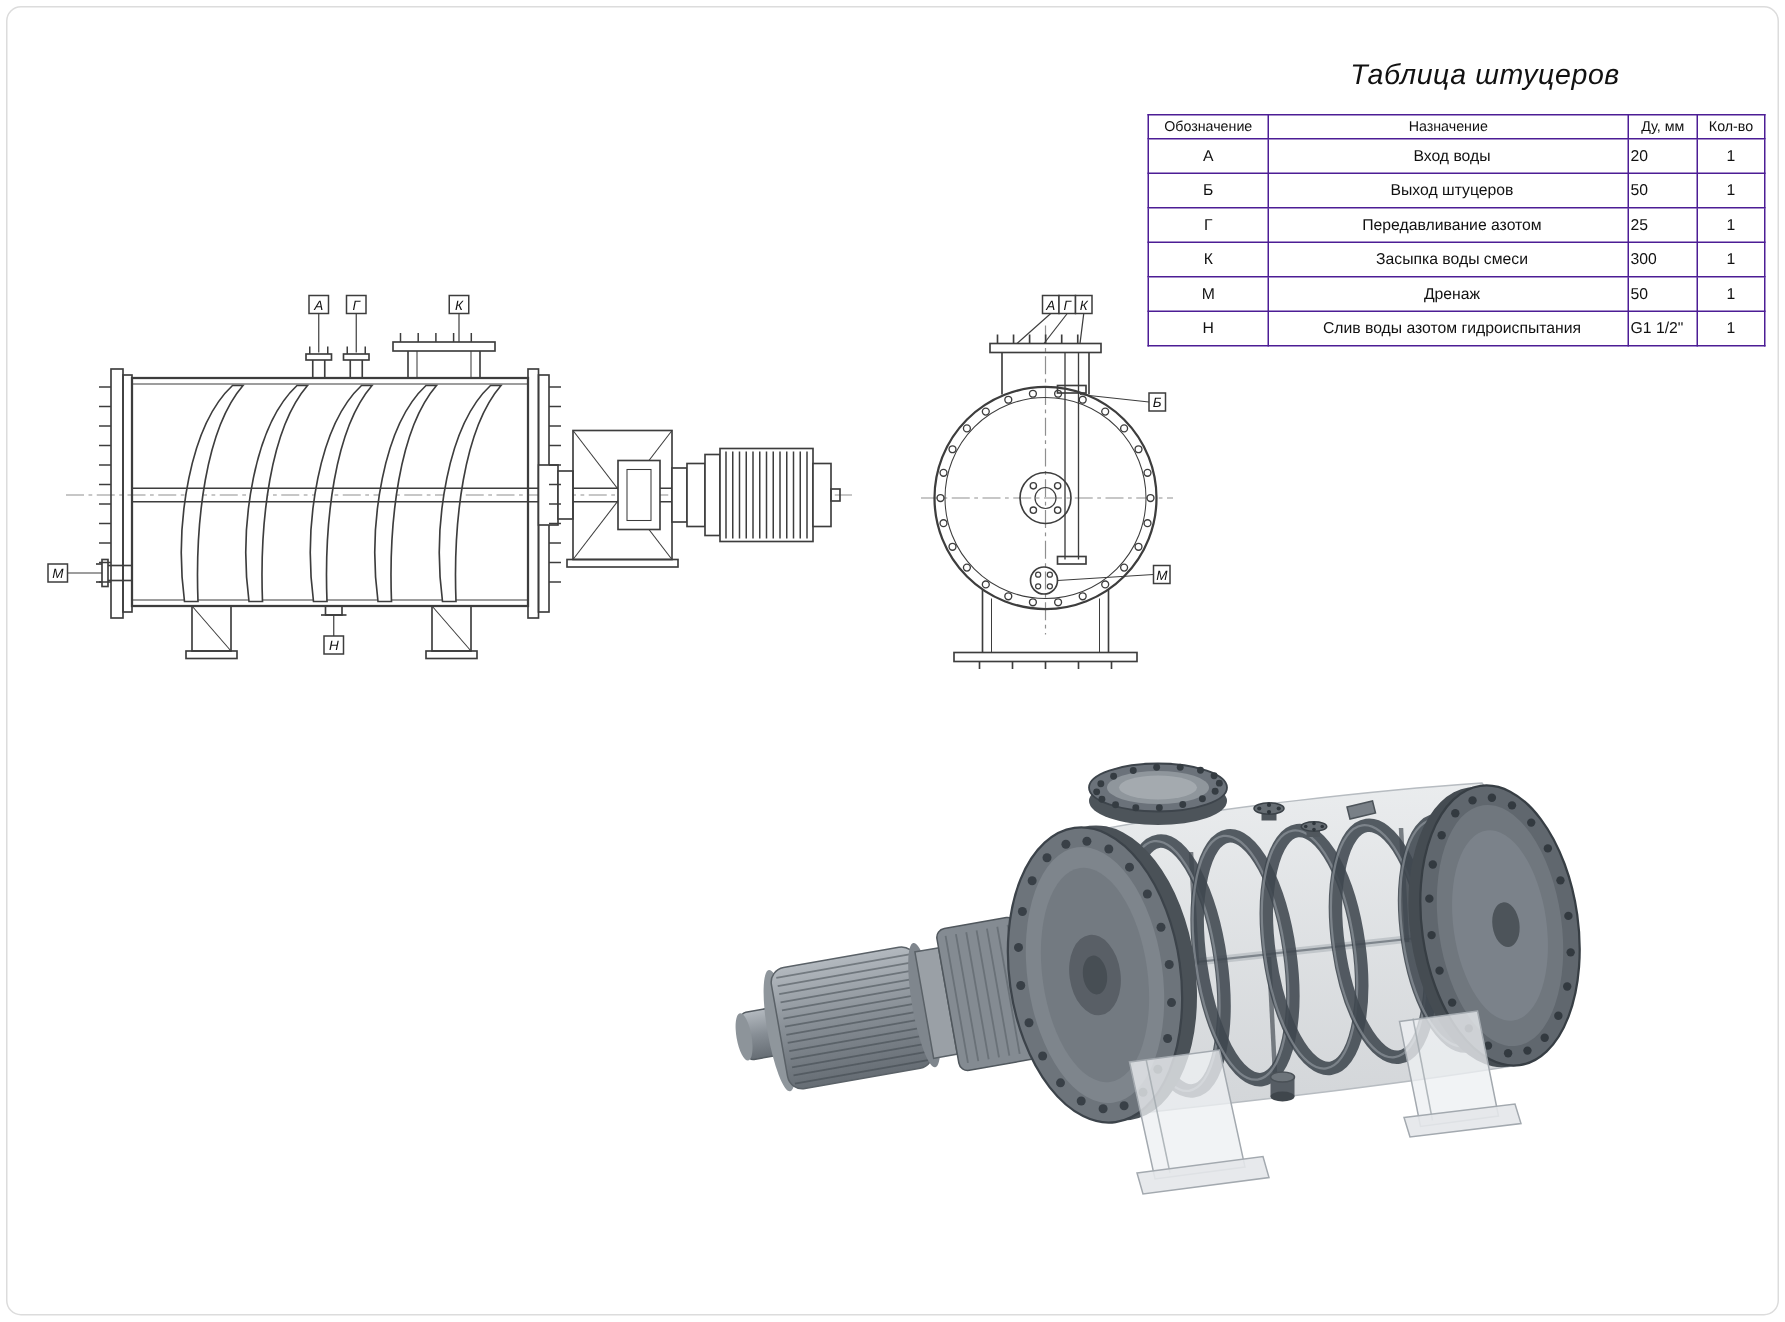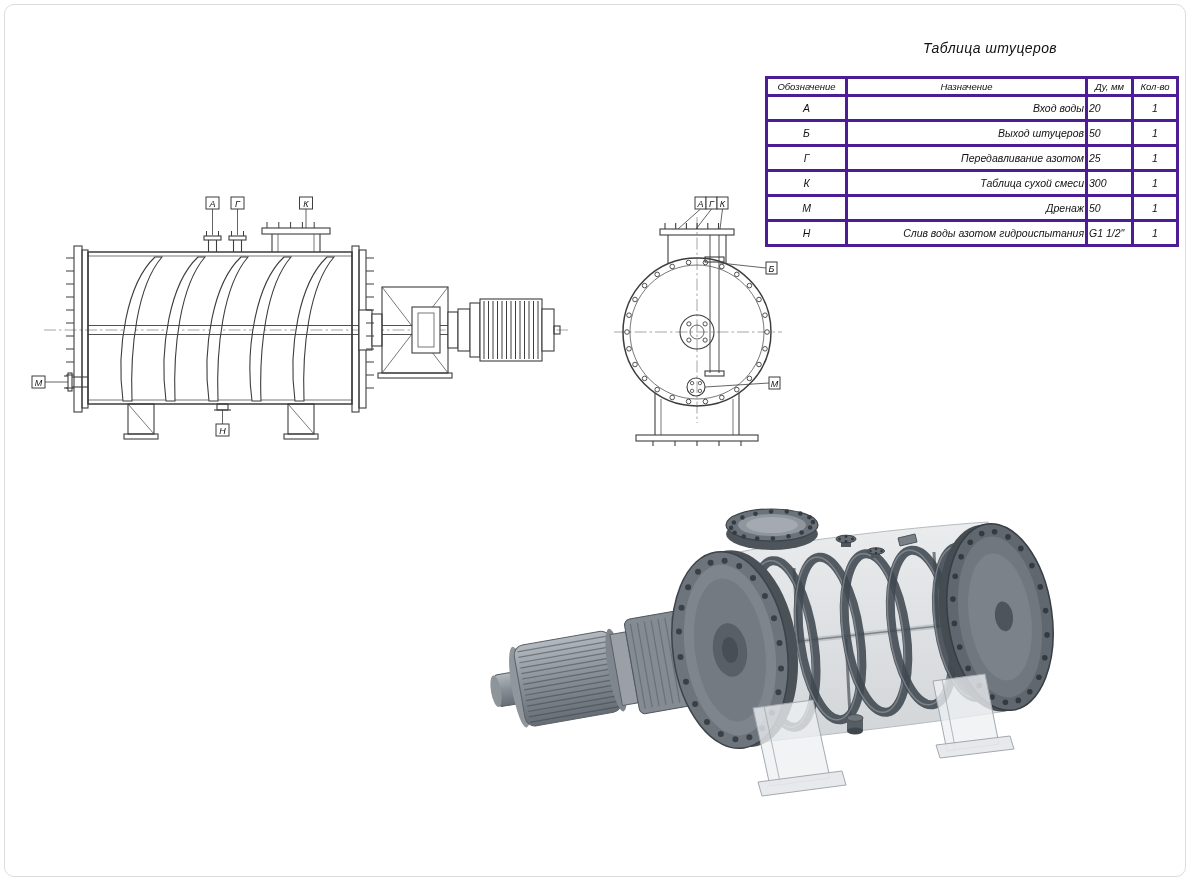--- a/index.html
+++ b/index.html
@@ -1,29 +1,29 @@
 <!DOCTYPE html>
 <html><head>
 <meta charset="utf-8">
 <style>
   html,body{margin:0;padding:0;background:#fff;}
   .page{position:relative;width:1190px;height:881px;background:#ffffff;
         font-family:"Liberation Sans",sans-serif;overflow:hidden;}
   .sheet-frame{position:absolute;inset:4px;border:1.5px solid #dcdcdc;border-radius:10px;}
 
   .table-title{position:absolute;left:858px;top:40px;width:264px;text-align:center;
-               font-style:italic;font-size:14px;letter-spacing:.4px;color:#111;}
+               font-style:italic;font-size:19px;letter-spacing:.4px;color:#111;}
 
   table.nozzle{position:absolute;left:765px;top:76px;border-collapse:collapse;table-layout:fixed;}
-  table.nozzle th,table.nozzle td{border:3px solid #4c1d95;font-style:italic;color:#111;
+  table.nozzle th,table.nozzle td{border:1px solid #4c1d95;color:#111;
                overflow:hidden;white-space:nowrap;}
   table.nozzle th{font-weight:normal;font-size:9.5px;height:15px;text-align:center;padding:0 2px;}
   table.nozzle td{font-size:10.5px;height:20px;}
   td.c-mark{text-align:center;}
-  td.c-purpose{text-align:right;padding-left:6px;}
+  td.c-purpose{text-align:center;padding-left:6px;}
   td.c-dn{text-align:left;padding-right:5px;}
   td.c-qty{text-align:center;}
 
   svg{position:absolute;overflow:visible;}
   #side-view{left:28px;top:183px;}
   #end-view{left:608px;top:183px;}
   #iso-view{left:468px;top:476px;}
 
   .cl{stroke:#8f8f8f;stroke-width:.8;stroke-dasharray:12 3 2.5 3;fill:none;}
   .cob{fill:#fff;stroke:#3d3d3d;stroke-width:1;}
@@ -67,21 +67,21 @@
         <td class="c-qty">1</td>
       </tr>
       <tr>
         <td class="c-mark">Г</td>
         <td class="c-purpose">Передавливание азотом</td>
         <td class="c-dn">25</td>
         <td class="c-qty">1</td>
       </tr>
       <tr>
         <td class="c-mark">К</td>
-        <td class="c-purpose">Таблица сухой смеси</td>
+        <td class="c-purpose">Засыпка воды смеси</td>
         <td class="c-dn">300</td>
         <td class="c-qty">1</td>
       </tr>
       <tr>
         <td class="c-mark">М</td>
         <td class="c-purpose">Дренаж</td>
         <td class="c-dn">50</td>
         <td class="c-qty">1</td>
       </tr>
       <tr>

